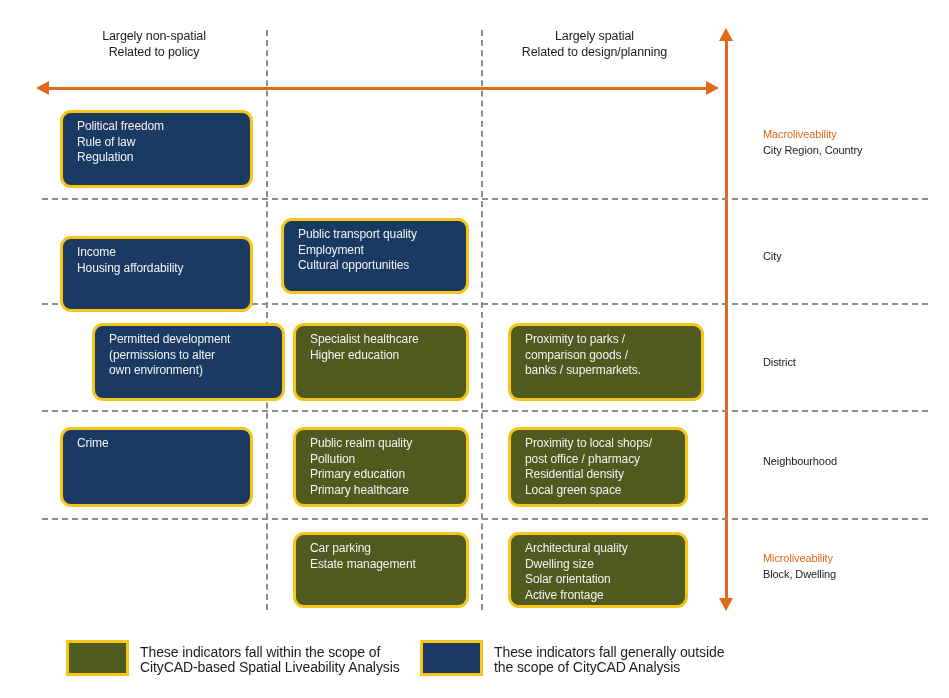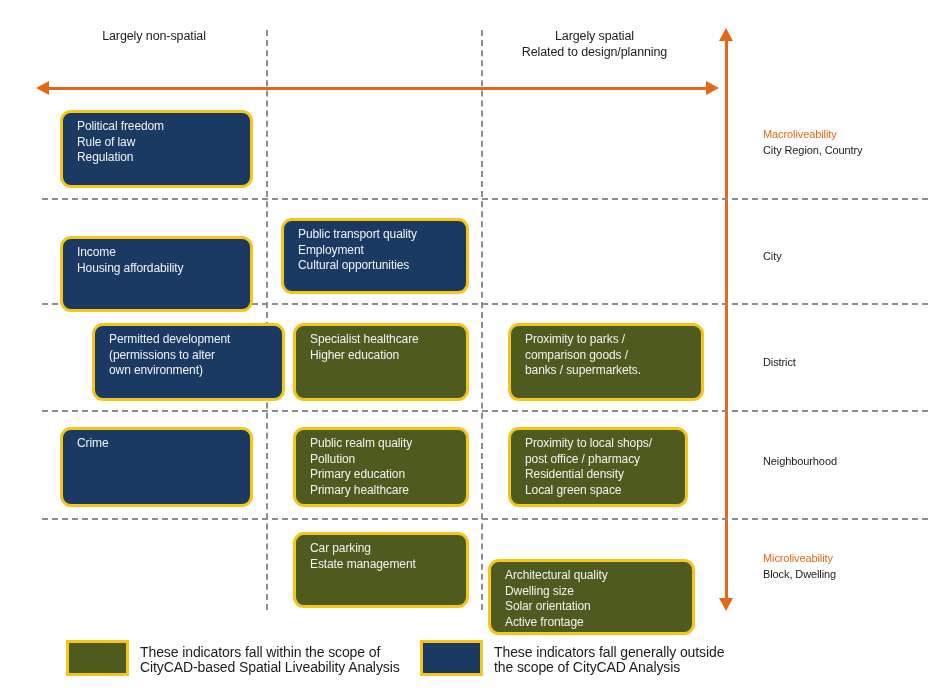--- a/index.html
+++ b/index.html
@@ -129,20 +129,21 @@
   }
   .legend-text .line { display: block; }
 </style>
 </head>
 <body>
 
 <div id="canvas">
 
   <div class="col-header" style="left:42px; top:28px; width:224px;">
     <span class="line">Largely non-spatial</span>
+    <span class="line">Related to policy</span>
   </div>
 
 
   <div class="col-header" style="left:481px; top:28px; width:227px;">
     <span class="line">Largely spatial</span>
     <span class="line">Related to design/planning</span>
   </div>
 
   <div class="axis-line axis-h" style="left:48px; top:87px; width:660px;"></div>
   <div class="arrow-head arrow-left" style="left:36px; top:81px;"></div>
@@ -210,21 +211,21 @@
     <span class="item">post office / pharmacy</span>
     <span class="item">Residential density</span>
     <span class="item">Local green space</span>
   </div>
 
   <div class="card olive" style="left:293px; top:532px; width:176px; height:76px;">
     <span class="item">Car parking</span>
     <span class="item">Estate management</span>
   </div>
 
-  <div class="card olive" style="left:488px; top:532px; width:207px; height:76px;margin-top:27px;">
+  <div class="card olive" style="left:508px; top:532px; width:180px; height:76px;">
     <span class="item">Architectural quality</span>
     <span class="item">Dwelling size</span>
     <span class="item">Solar orientation</span>
     <span class="item">Active frontage</span>
   </div>
 
   <div class="scale-label" style="left:763px; top:126px;">
     <span class="accent">Macroliveability</span>
     <span class="sub">City Region, Country</span>
   </div>

